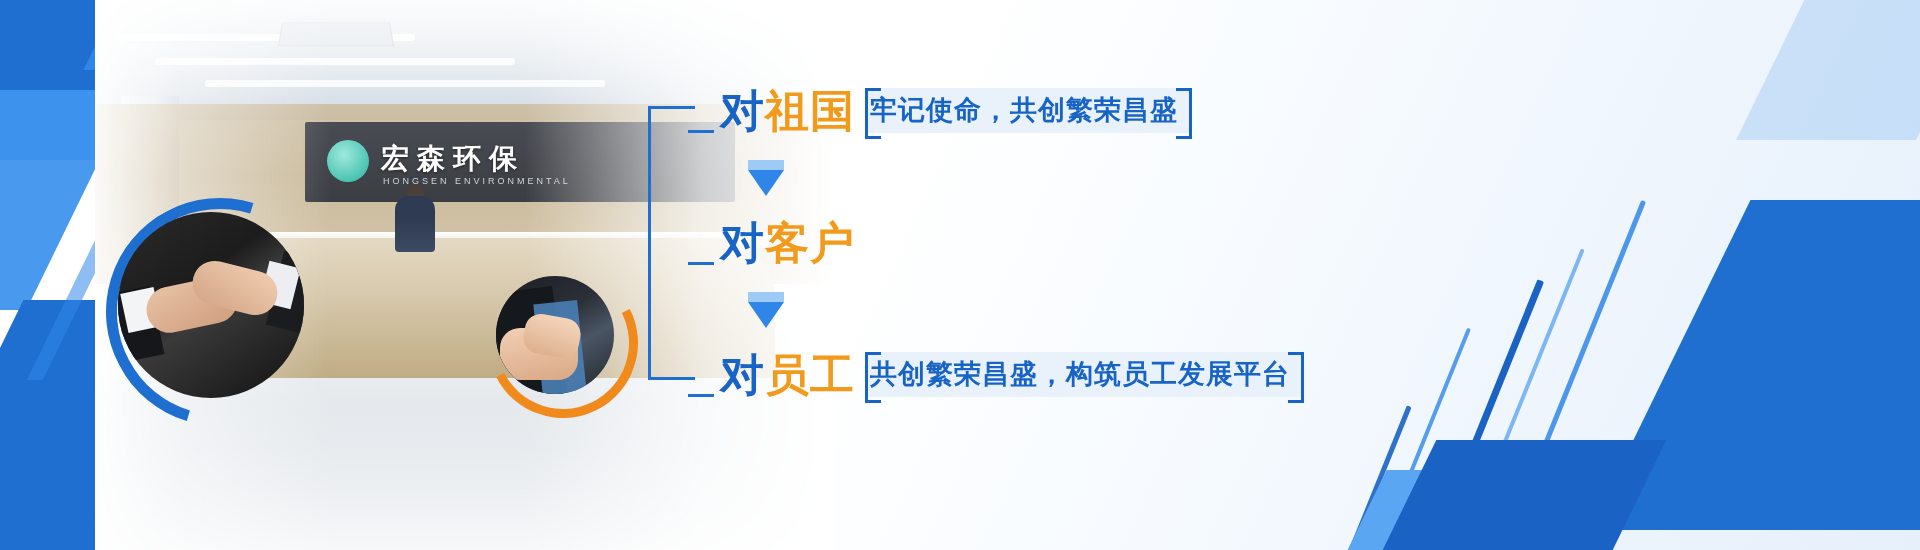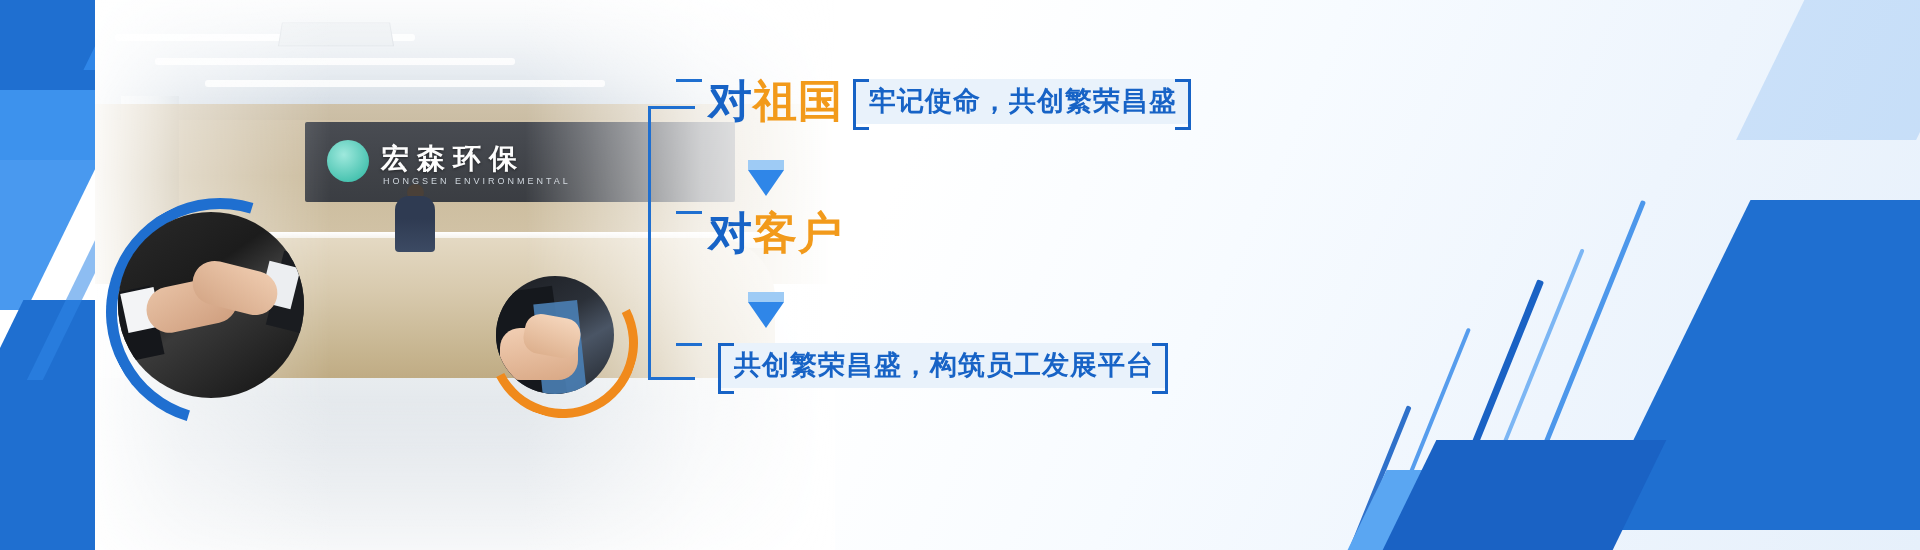--- a/index.html
+++ b/index.html
@@ -117,36 +117,36 @@
   .s3{right:430px;top:270px;width:7px;height:290px;background:#1a62c4;transform:rotate(22deg);}
   .s4{right:492px;top:320px;width:4px;height:230px;background:#2f86e8;transform:rotate(22deg);opacity:.8;}
   .s5{right:540px;top:400px;width:5px;height:170px;background:#1a62c4;transform:rotate(22deg);opacity:.9;}
 
   
   .flow{position:absolute;left:648px;top:74px;width:700px;height:330px;}
 
   .bracket{position:absolute;left:0;top:32px;width:44px;height:268px;
     border-left:3px solid #1f6fd0;border-top:3px solid #1f6fd0;border-bottom:3px solid #1f6fd0;}
 
-  .row{position:absolute;left:28px;display:flex;align-items:flex-start;height:54px;}
+  .row{position:absolute;left:40px;display:flex;align-items:flex-end;height:54px;}
   .row1{top:5px;}
   .row2{top:137px;}
   .row3{top:269px;}
 
   .tick{width:26px;height:3px;background:#1f6fd0;margin-right:6px;}
 
   .head{font-size:44px;font-weight:bold;line-height:1;white-space:nowrap;
     letter-spacing:1px;}
   .head .dui{color:#1763c6;}
   .head .obj{color:#f29a1b;}
 
   .chip{
     margin-left:10px;position:relative;
     background:#e9f2fb;
-    padding:7px 14px 7px 16px;
+    padding:7px 14px 7px 5px;
     font-size:27px;font-weight:bold;color:#1763c6;white-space:nowrap;
     line-height:1.15;letter-spacing:1px;
   }
   .chip::before{content:"";position:absolute;left:0;top:0;width:13px;height:100%;
     border-left:3px solid #1763c6;border-top:3px solid #1763c6;border-bottom:3px solid #1763c6;}
   .chip::after{content:"";position:absolute;right:0;top:0;width:13px;height:100%;
     border-right:3px solid #1763c6;border-top:3px solid #1763c6;border-bottom:3px solid #1763c6;}
 
   .arrow{position:absolute;width:36px;}
   .arrow .cap{width:36px;height:10px;background:#9ecbf5;}
@@ -232,20 +232,23 @@
       </div>
     </div>
 
     <div class="arrow arrow2">
       <div class="cap"></div>
       <div class="tri"></div>
     </div>
 
     <div class="row row3">
       <div class="tick"></div>
+      <div class="head">
+        <span class="dui">对</span><span class="obj">员工</span>
+      </div>
       <div class="chip">共创繁荣昌盛，构筑员工发展平台</div>
     </div>
   </div>
 
   <div class="geo geo-r2"></div>
   <div class="geo stripe s1"></div>
   <div class="geo stripe s2"></div>
   <div class="geo stripe s3"></div>
   <div class="geo stripe s4"></div>
   <div class="geo stripe s5"></div>

